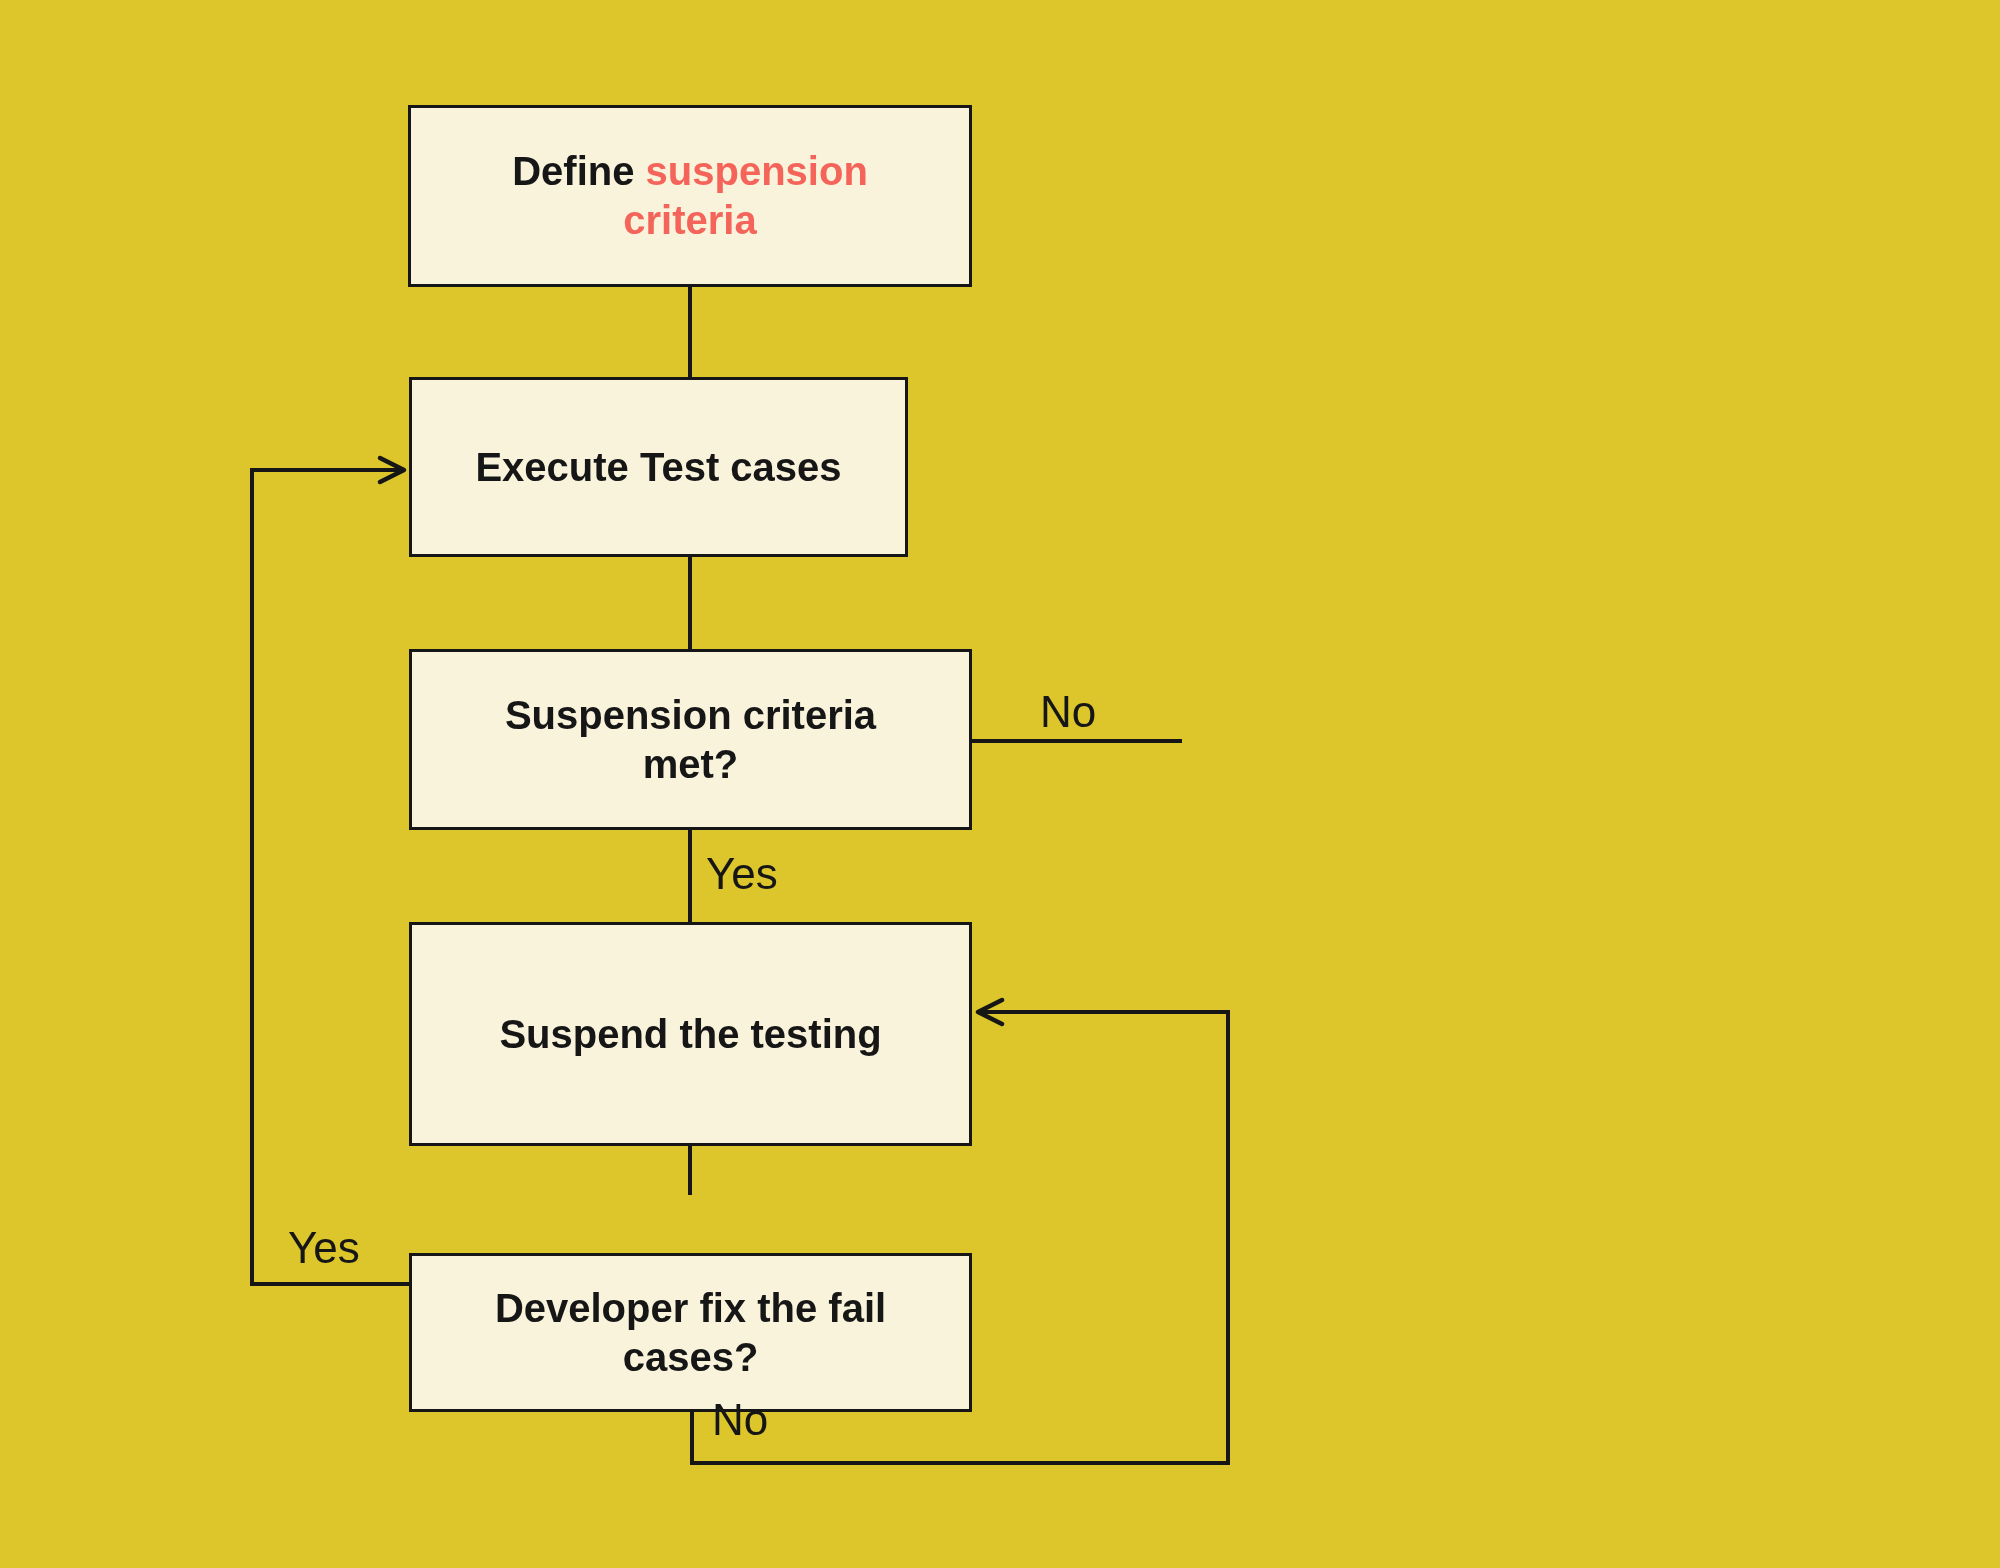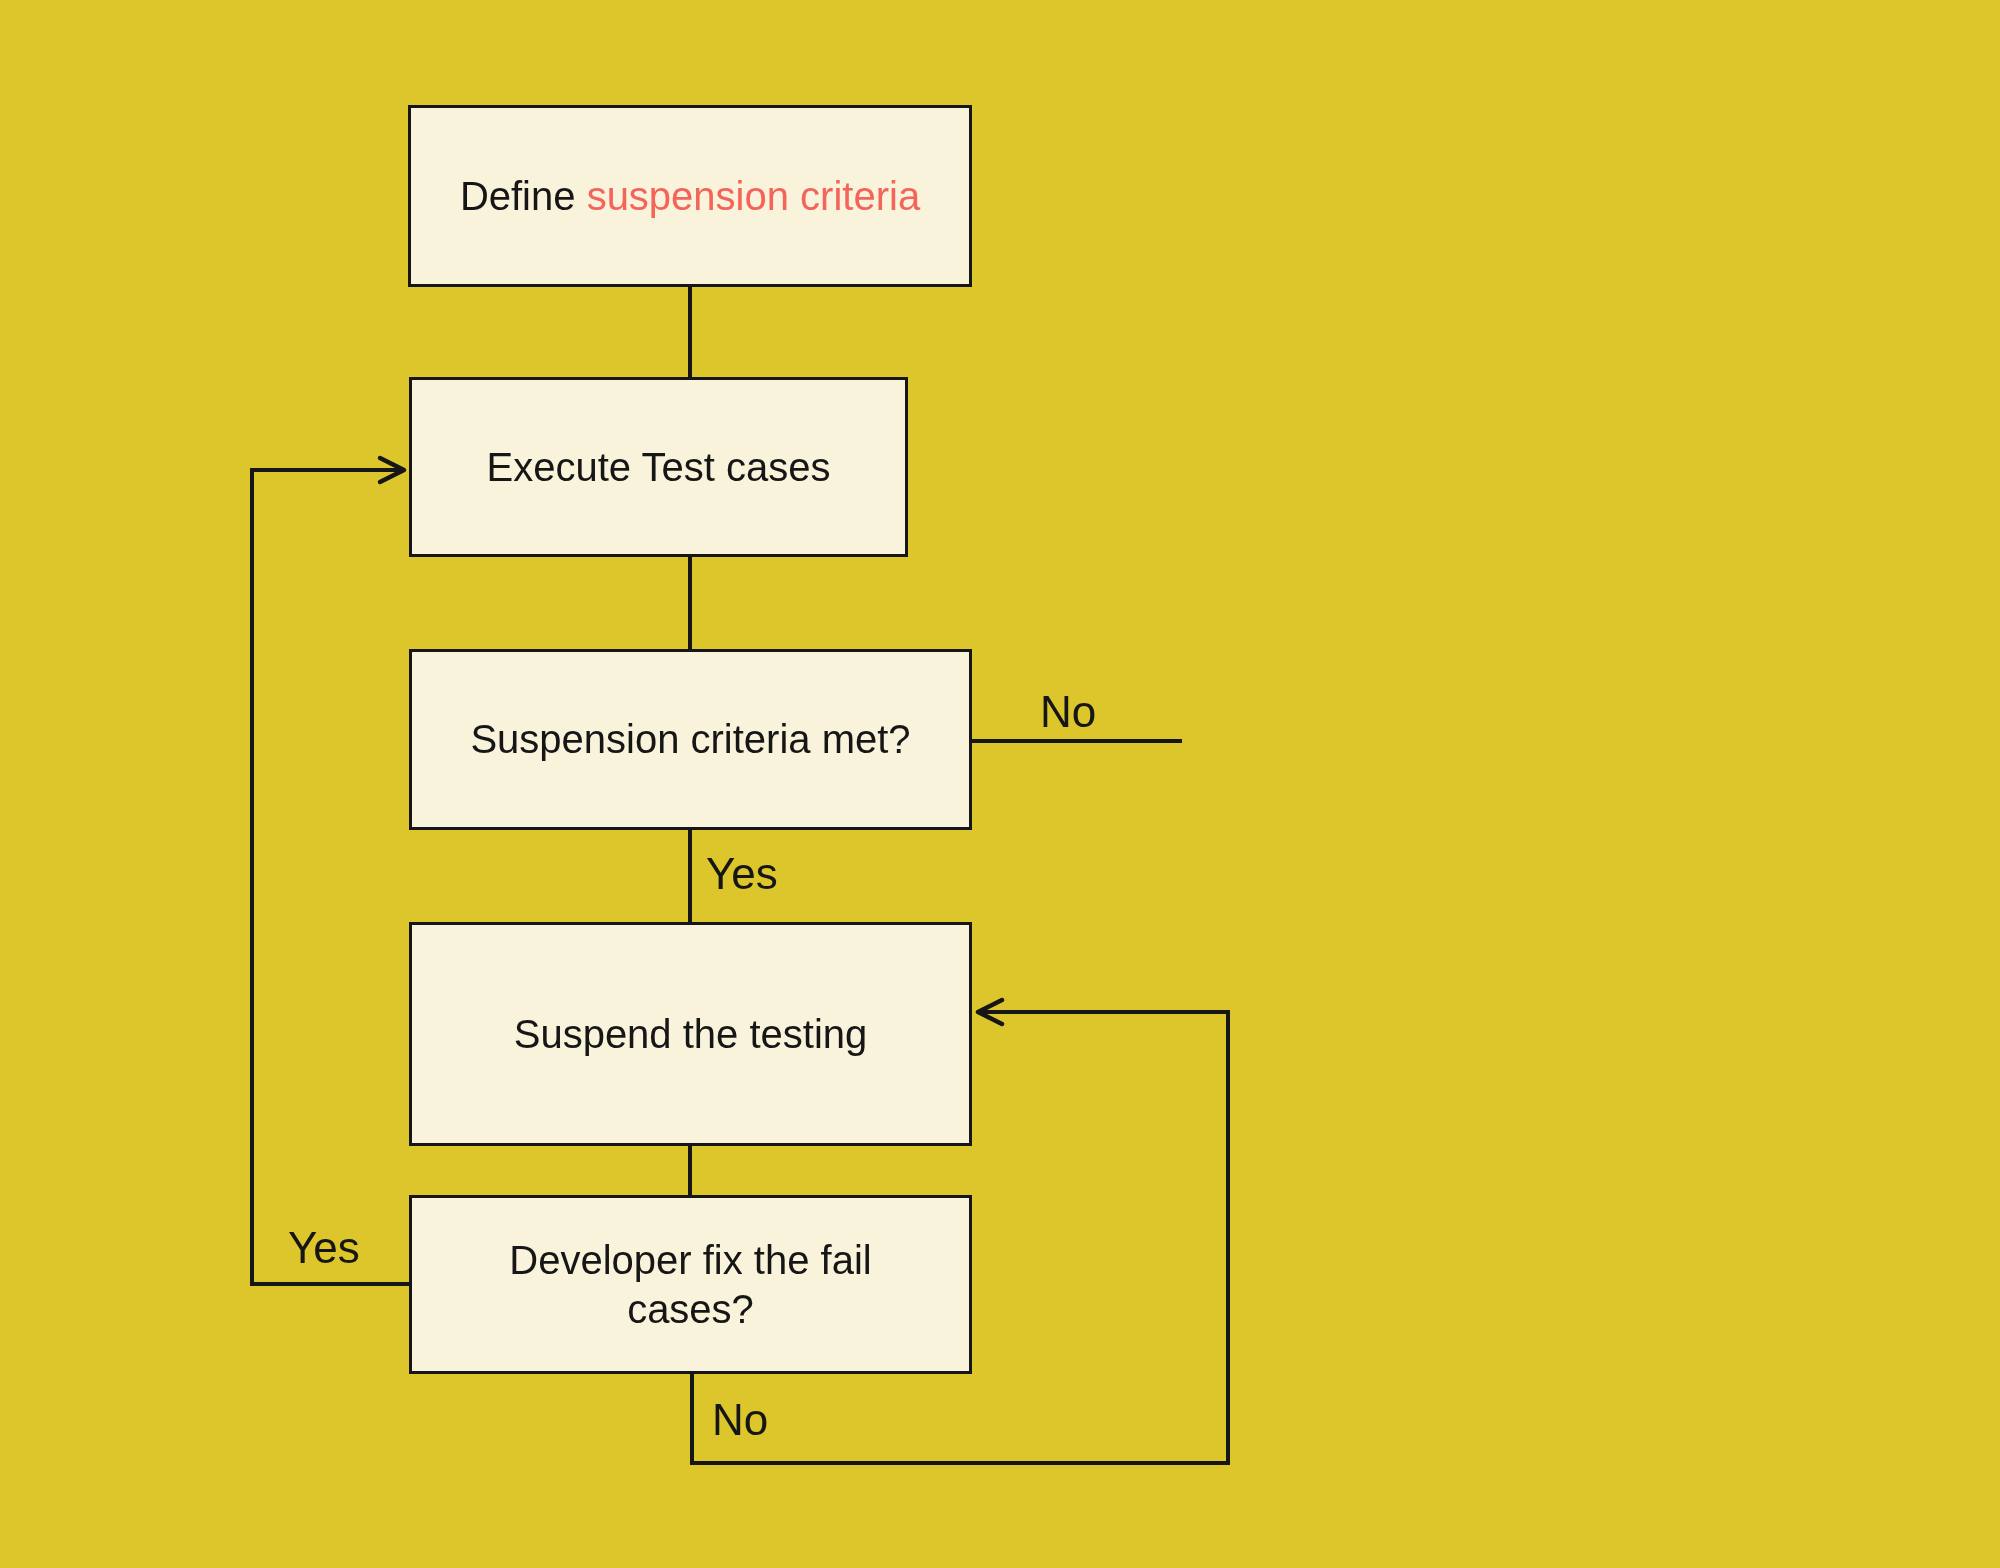--- a/index.html
+++ b/index.html
@@ -40,30 +40,30 @@
   .node{
     position:absolute;
     background:var(--box-fill);
     border:3px solid var(--line);
     display:flex;
     align-items:center;
     justify-content:center;
     text-align:center;
     font-size:40px;
     line-height:1.22;
-    font-weight:400;
+    font-weight:700;
   }
   .node .node-label{
     max-width:470px;
   }
   .node-define{left:408px;top:105px;width:564px;height:182px;}
   .node-execute{left:409px;top:377px;width:499px;height:180px;}
   .node-criteria-met{left:409px;top:649px;width:563px;height:181px;}
   .node-suspend{left:409px;top:922px;width:563px;height:224px;}
-  .node-developer-fix{left:409px;top:1195px;width:563px;height:179px;}
+  .node-developer-fix{left:409px;top:1253px;width:563px;height:159px;}
   .node-finish{left:1182px;top:648px;width:561px;height:184px;}
   .highlight{color:var(--highlight);}
   .edge-label{
     position:absolute;
     font-size:44px;
     line-height:1.2;
     font-weight:500;
     color:var(--text);
     white-space:nowrap;
   }

